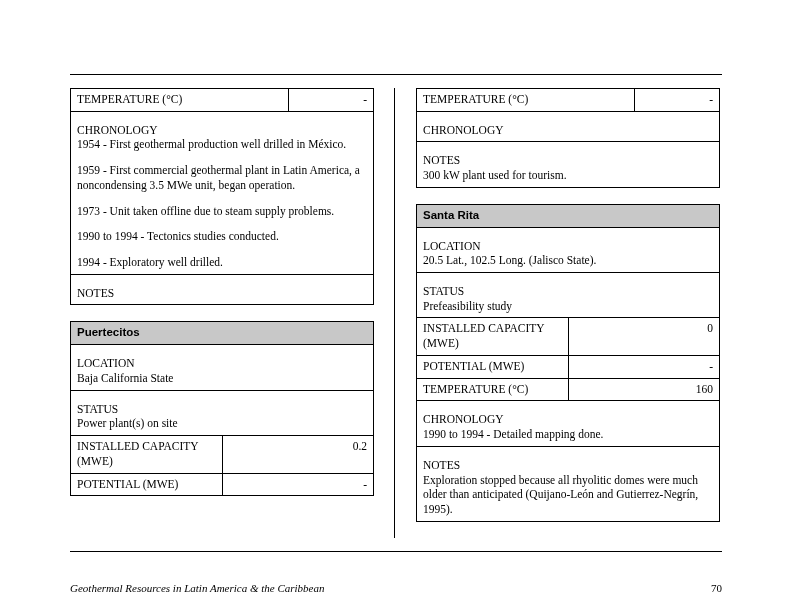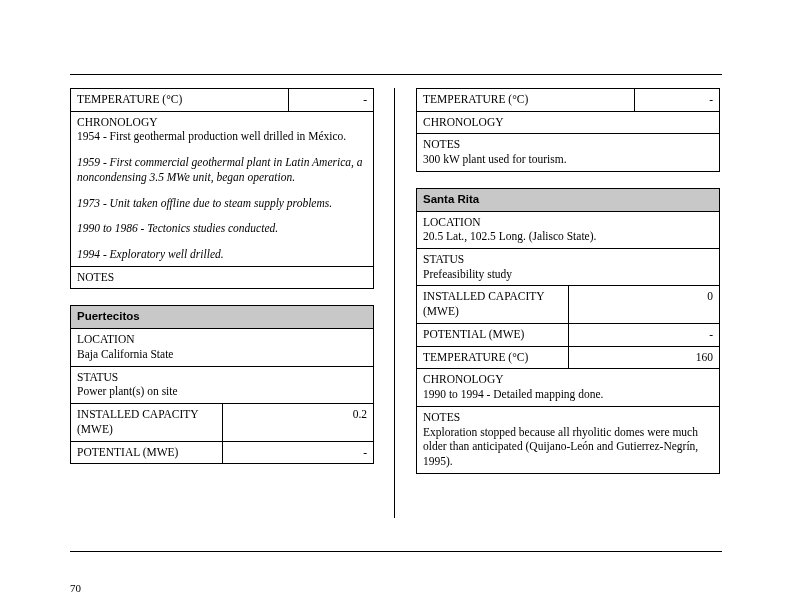--- a/index.html
+++ b/index.html
@@ -75,30 +75,30 @@
   }
   td.header-band {
     background: #c8c8c8;
     font-family: "Liberation Sans", sans-serif;
     font-weight: bold;
     font-size: 12px;
     padding: 9px 10px 10px 10px;
   }
   .field-title {
     display: block;
+    margin-top: 8px;
   }
   .field-body {
     display: block;
   }
   .para {
     display: block;
   }
   .para + .para {
     margin-top: 11px;
-    font-style: italic;
   }
 
   .footer {
     position: absolute;
     left: 70px;
     top: 562px;
     width: 652px;
     display: flex;
     justify-content: space-between;
     align-items: baseline;
@@ -128,21 +128,21 @@
             <tr>
           <td class="lab">TEMPERATURE (°C)</td>
           <td class="val">-</td>
         </tr>
         <tr>
           <td colspan="2">
             <span class="field-title">CHRONOLOGY</span>
             <span class="para">1954 - First geothermal production well drilled in México.</span>
             <span class="para">1959 - First commercial geothermal plant in Latin America, a noncondensing 3.5 MWe unit, began operation.</span>
             <span class="para">1973 - Unit taken offline due to steam supply problems.</span>
-            <span class="para">1990 to 1986 - Tectonics studies conducted.</span>
+            <span class="para">1990 to 1994 - Tectonics studies conducted.</span>
             <span class="para">1994 - Exploratory well drilled.</span>
           </td>
         </tr>
         <tr>
           <td colspan="2">
             <span class="field-title">NOTES</span>
             <span class="field-body"></span>
           </td>
         </tr>
       </tbody>
@@ -247,16 +247,17 @@
       </tbody>
         </table>
 
     </div>
 
   </div>
 
   <div class="rule rule-bottom"></div>
 
   <div class="footer">
+    <span class="title">Geothermal Resources in Latin America &amp; the Caribbean</span>
     <span class="pagenum">70</span>
   </div>
 
 </div>
 
 </body></html>

